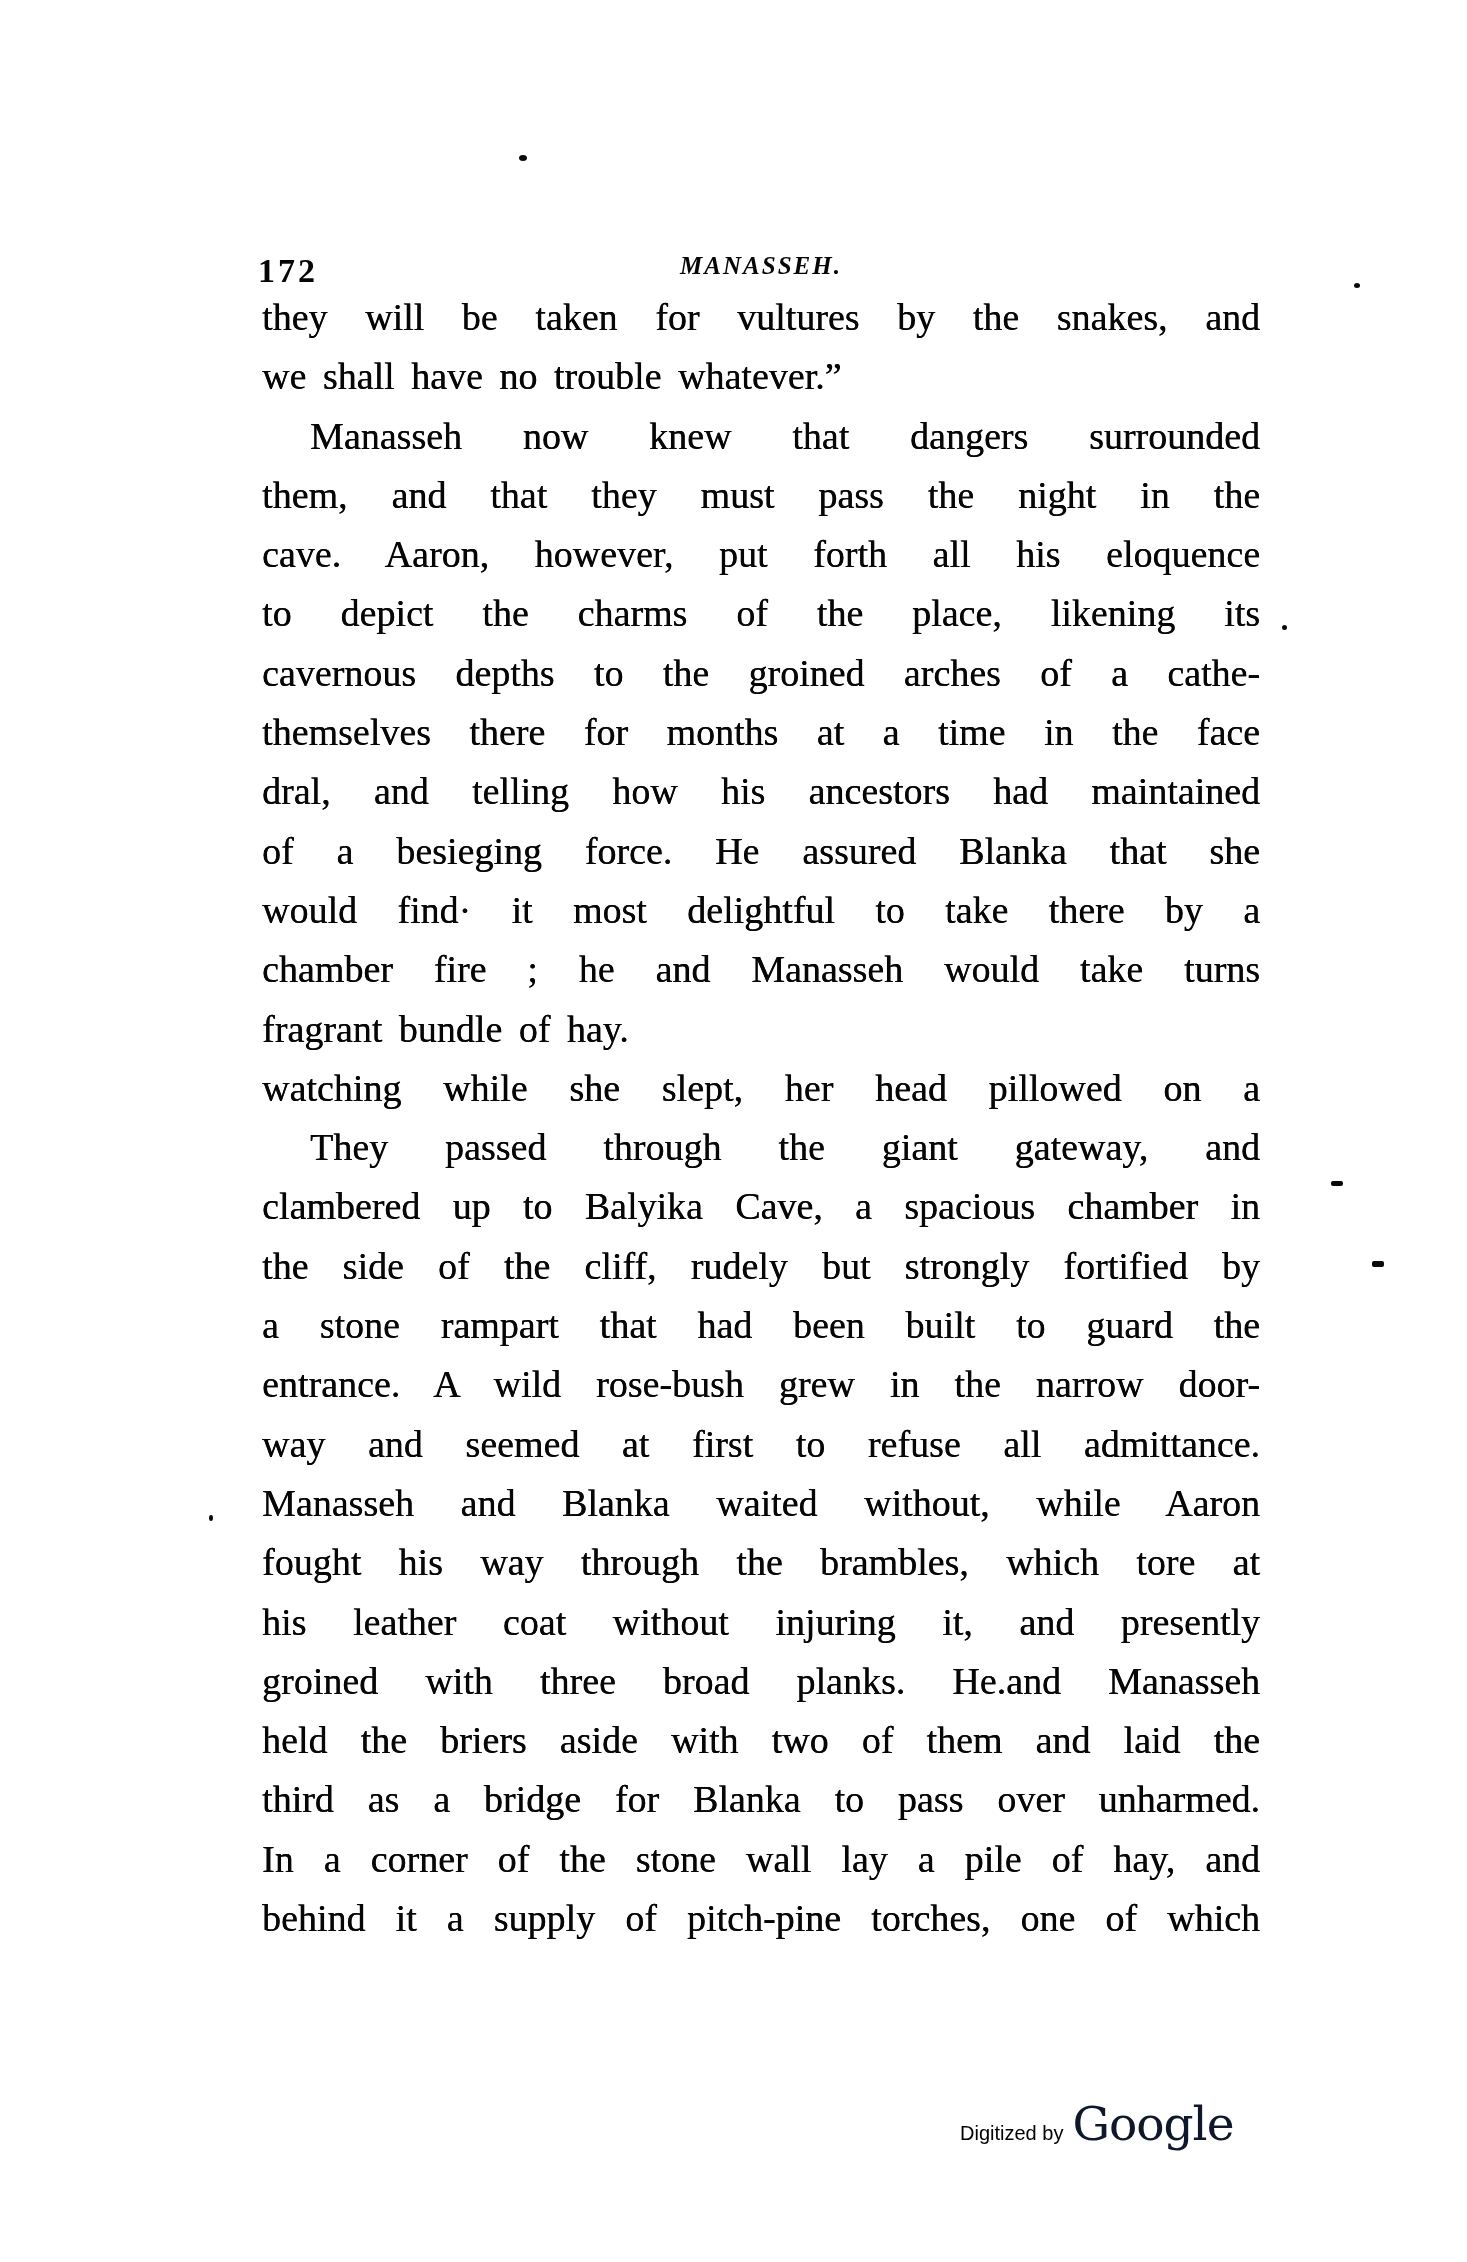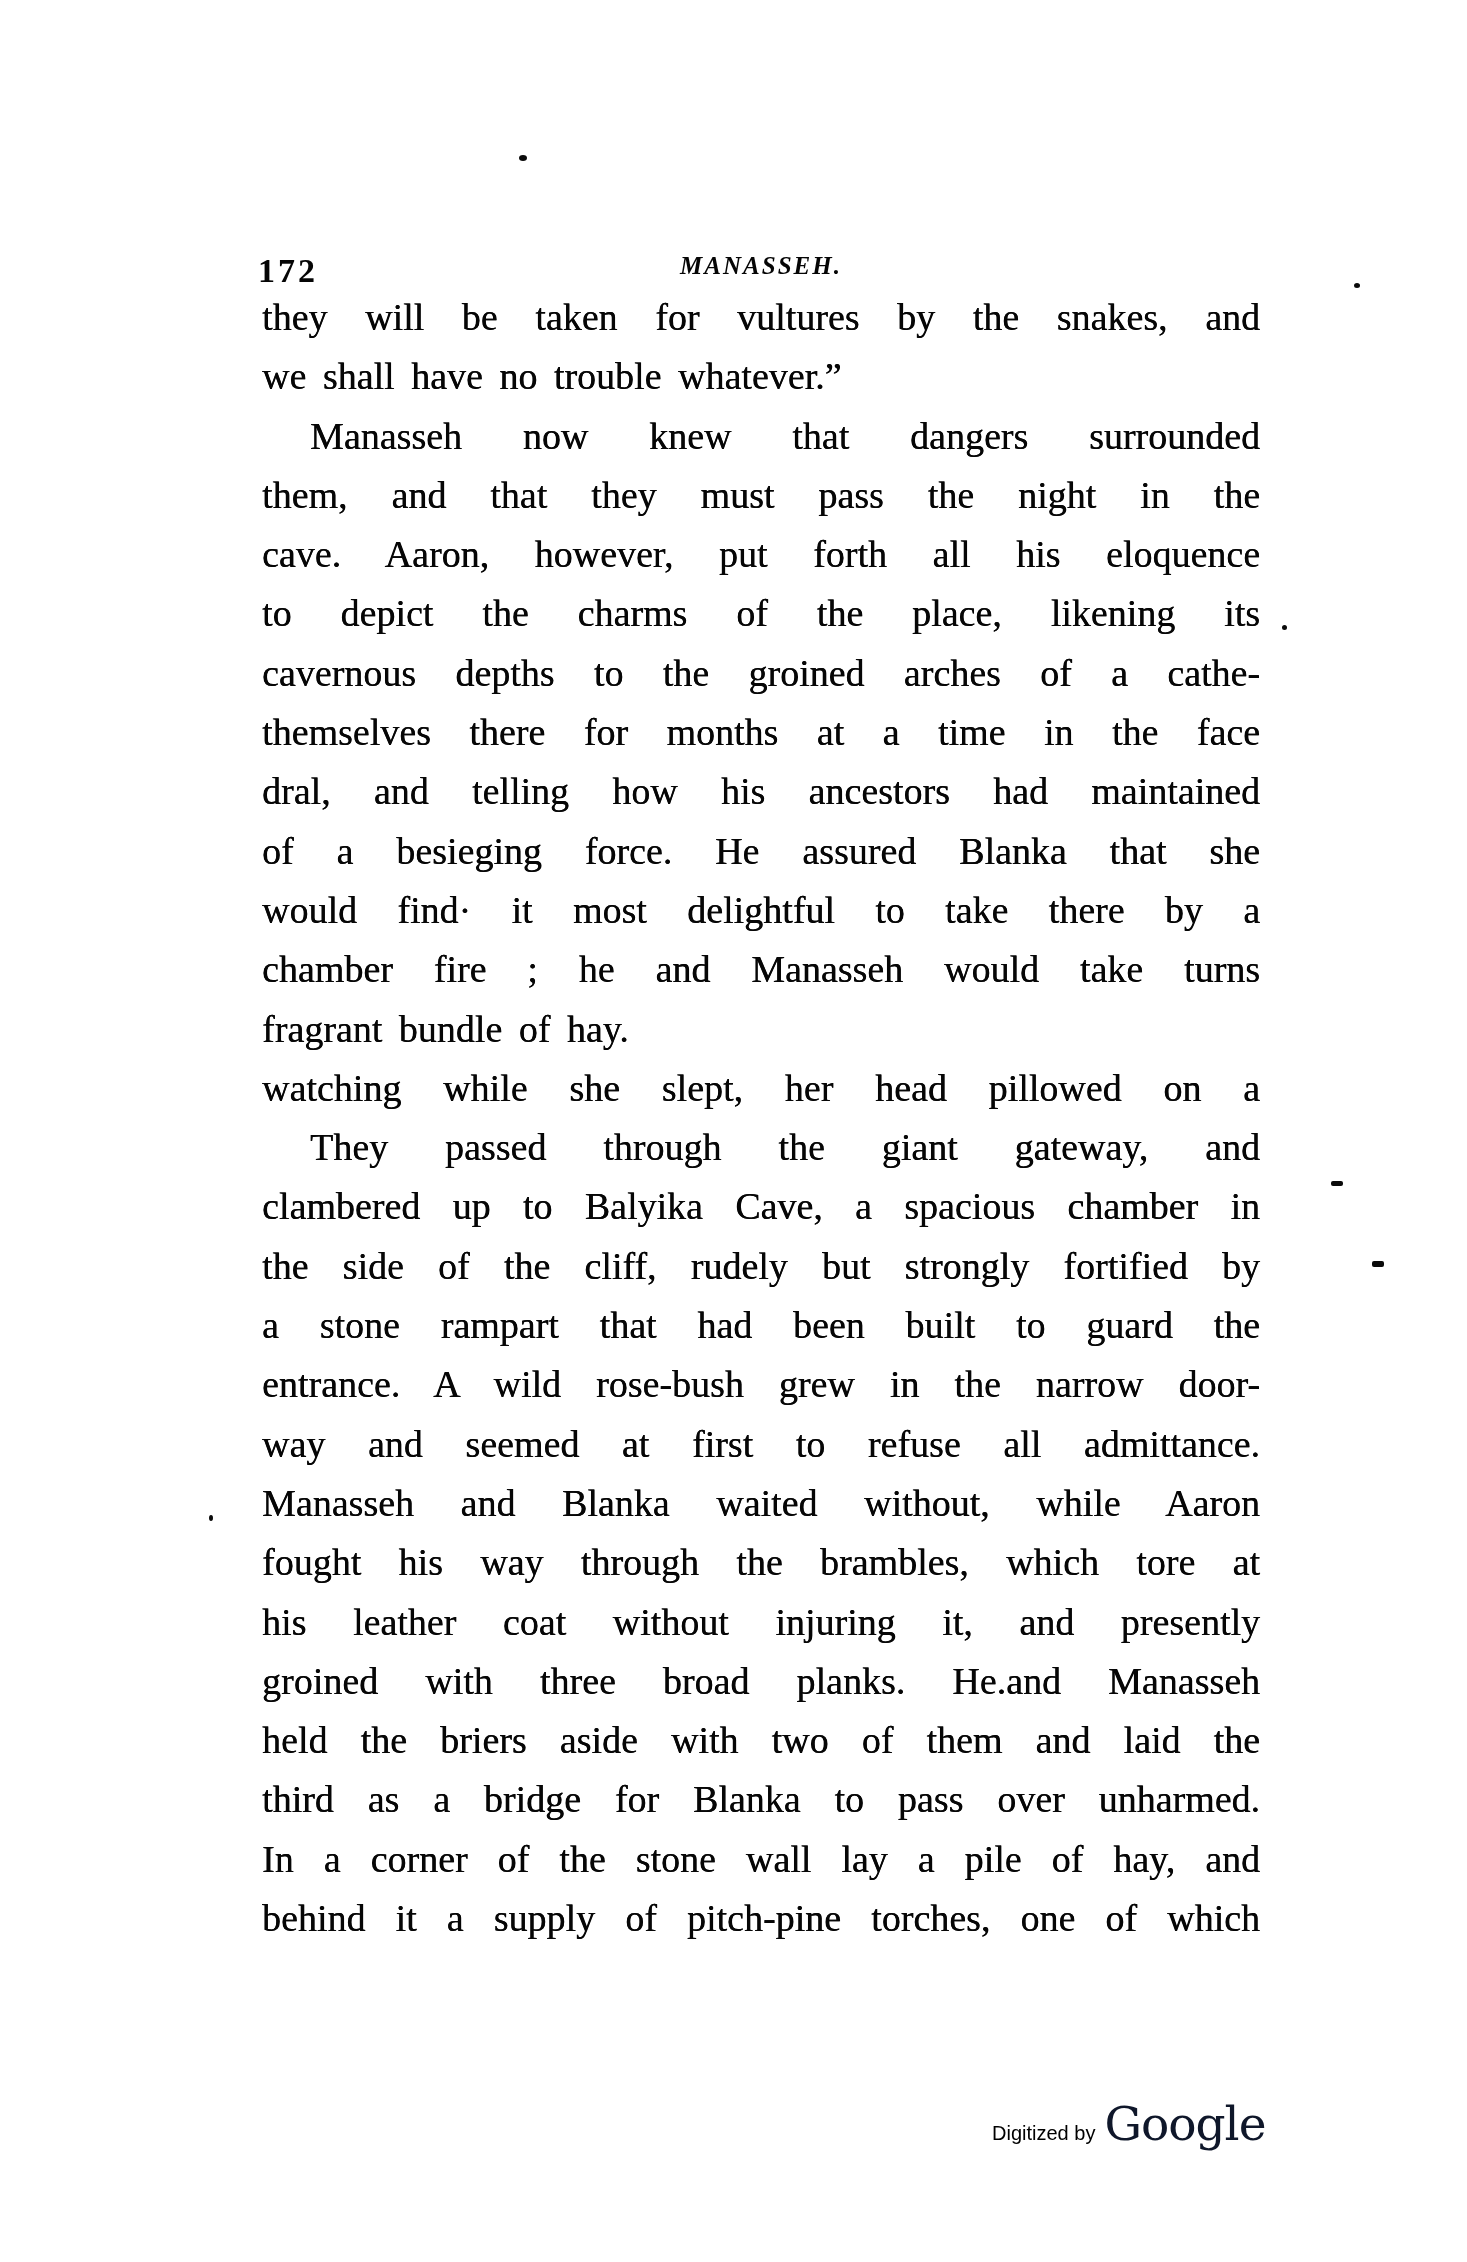--- a/index.html
+++ b/index.html
@@ -57,21 +57,20 @@
     word-spacing: 7px;
   }
   
   .watermark {
     position: absolute;
     left: 960px;
     top: 2096px;
     display: flex;
     align-items: baseline;
     gap: 9px;
-    margin-left: 32px;
   }
   .wm-pre {
     font-family: "Liberation Sans", sans-serif;
     font-size: 20px;
     color: #000;
   }
   .wm-logo {
     font-family: "DejaVu Serif", serif;
     font-size: 47px;
     letter-spacing: -1px;

